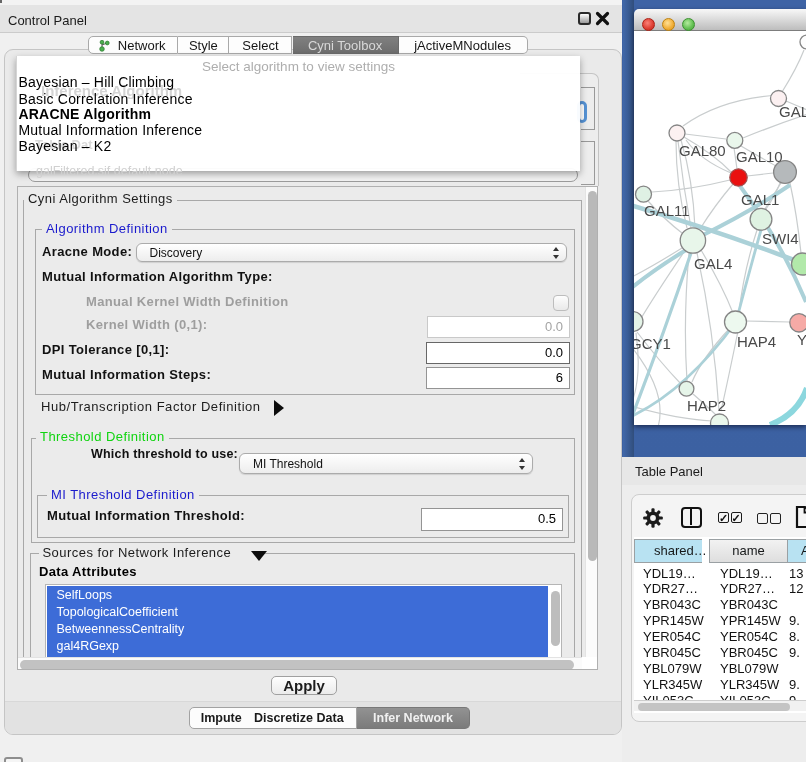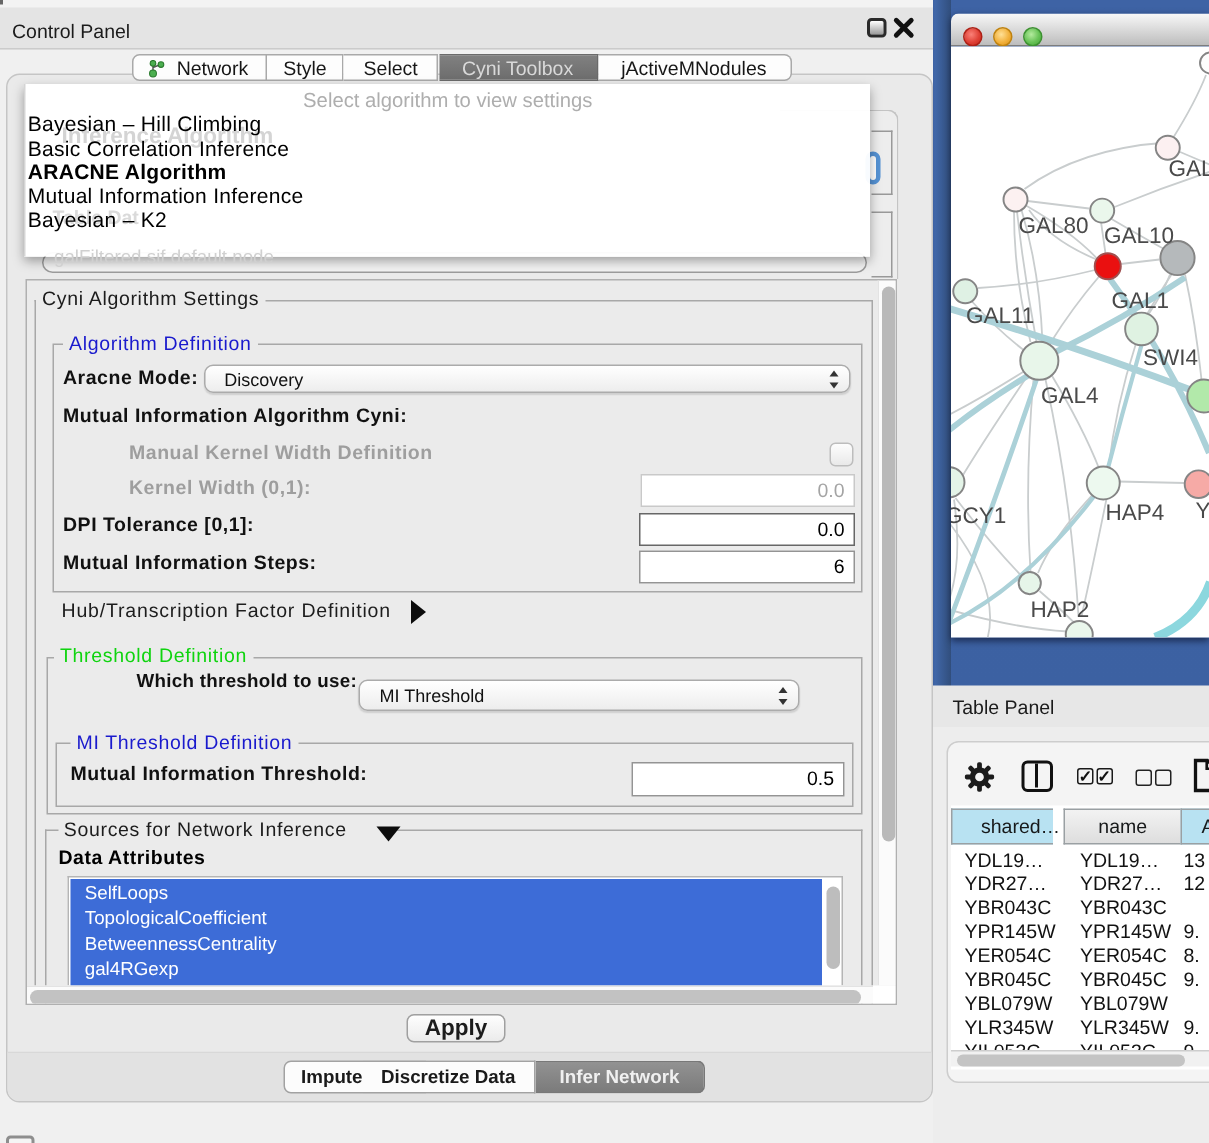--- a/index.html
+++ b/index.html
@@ -86,21 +86,21 @@
   <div class="gtitle" style="left:23px;top:190px;">Cyni Algorithm Settings</div>
 
   <div class="gbox" style="left:34px;top:228px;width:539.5px;height:166px;"></div>
   <div class="gtitle" style="left:41px;top:219.5px;color:#1a1acd;">Algorithm Definition</div>
 
   <div class="lbl" style="left:41px;top:243px;">Aracne Mode:</div>
   <div class="combo" style="left:134.5px;top:242px;width:431px;height:19px;">
         <span class="cv">Discovery</span>
         <span class="arr"></span>
       </div>
-  <div class="lbl" style="left:41px;top:268px;">Mutual Information Algorithm Cyni:</div>
+  <div class="lbl" style="left:41px;top:268px;">Mutual Information Algorithm Type:</div>
   <div class="lbl dis" style="left:41px;top:292.5px;">Manual Kernel Width Definition</div>
   <div class="abs" style="left:552px;top:294px;width:15.5px;height:15.5px;border:1px solid #bdbdbd;border-radius:4px;background:linear-gradient(#fdfdfd,#e9e9e9);"></div>
   <div class="lbl dis" style="left:41px;top:315.5px;">Kernel Width (0,1):</div>
   <div class="tf" style="left:425.5px;top:314.5px;width:143.5px;height:22px;border:1px solid #c9c9c9;color:#a4a4a4;line-height:20px;">0.0</div>
   <div class="lbl" style="left:41px;top:341px;">DPI Tolerance [0,1]:</div>
   <div class="tf" style="left:425px;top:340.5px;width:144px;height:22.5px;border:1.5px solid #676767;line-height:20px;">0.0</div>
   <div class="lbl" style="left:41px;top:366px;">Mutual Information Steps:</div>
   <div class="tf" style="left:425px;top:366px;width:144px;height:21.5px;border:1px solid #949494;line-height:19px;">6</div>
 
   <div class="abs" style="left:40px;top:397.5px;font-size:13px;letter-spacing:0.55px;color:#1d1d1d;">Hub/Transcription Factor Definition</div>

